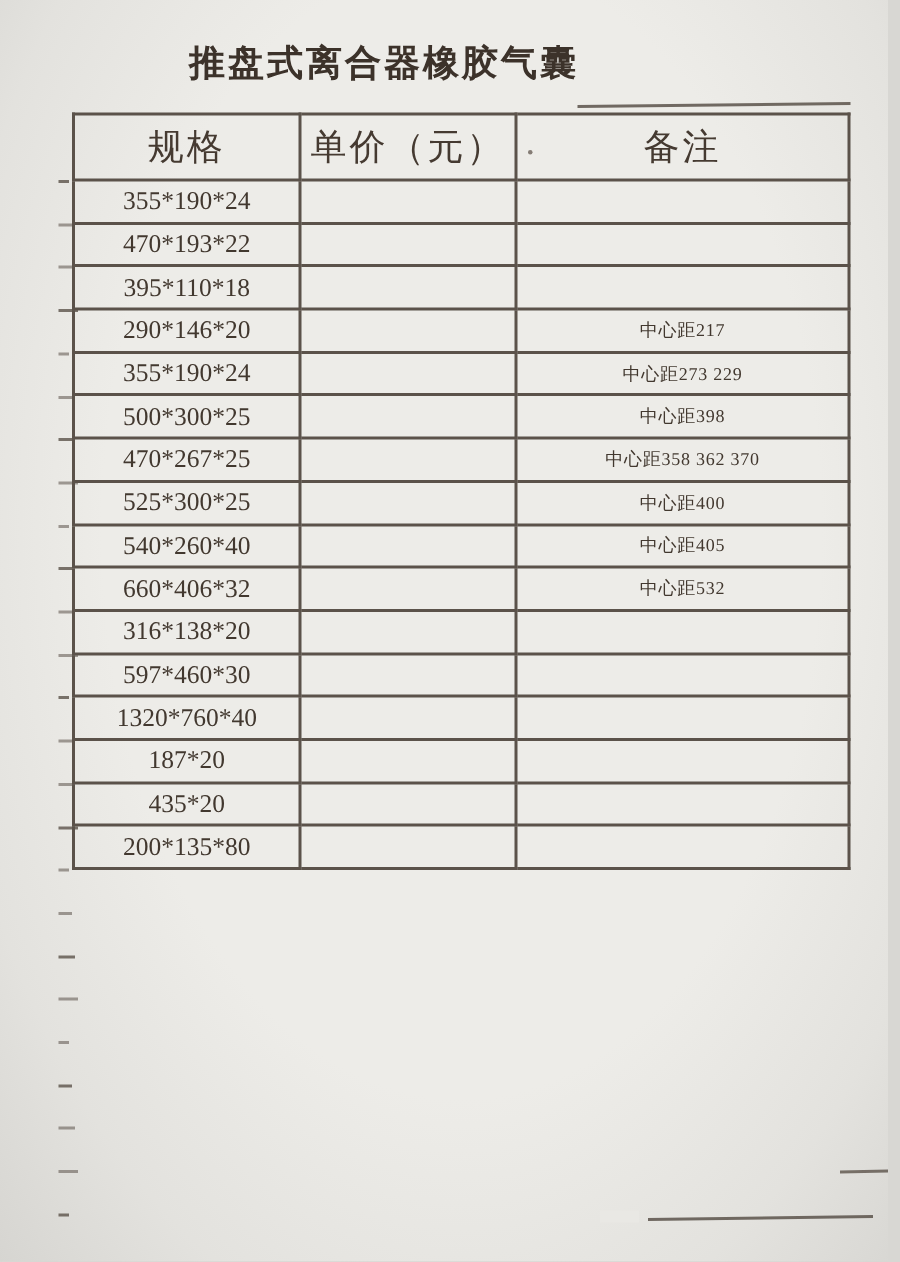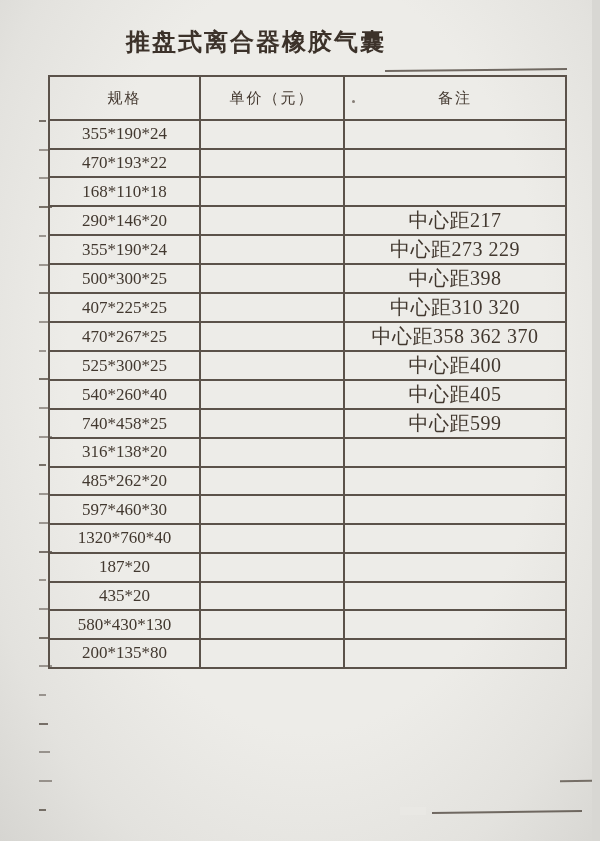--- a/index.html
+++ b/index.html
@@ -38,31 +38,31 @@
   table.spec th, table.spec td {
     border: 2px solid #5b524a;
     text-align: center;
     vertical-align: middle;
     padding: 0;
     white-space: nowrap;
     overflow: hidden;
   }
   table.spec thead th {
     height: 42px;
-    font-size: 15px;
+    font-size: 24px;
     font-weight: normal;
     letter-spacing: 2px;
     color: #453a31;
   }
   table.spec tbody td {
     height: 26.7px;
     font-size: 17px;
     color: #42382f;
   }
-  table.spec tbody td.remark { font-size: 20px; letter-spacing: 0.5px; }
+  table.spec tbody td.remark { font-size: 12px; letter-spacing: 0.5px; }
   
   .artifact { position: absolute; background: #5b524a; }
   .stub { width: 10px; height: 2px; left: 39px; }
   .dot {
     position: absolute; width: 3px; height: 3px; border-radius: 50%;
     background: #6a6058; left: 352px; top: 100px; opacity: 0.8;
   }
   .dbl-top { left: 385px; top: 69px; width: 182px; height: 2px; transform: rotate(-0.6deg); opacity: 0.85; }
   .dash-r1 { left: 560px; top: 780px; width: 32px; height: 2px; transform: rotate(-1deg); opacity: 0.8; }
   .dash-r2 { left: 432px; top: 811px; width: 150px; height: 2px; transform: rotate(-0.8deg); opacity: 0.85; }
@@ -93,71 +93,61 @@
           <td>355*190*24</td>
           <td></td>
           <td class="remark"></td>
         </tr>
         <tr>
           <td>470*193*22</td>
           <td></td>
           <td class="remark"></td>
         </tr>
         <tr>
-          <td>168*110*18</td>
+          <td>395*110*18</td>
           <td></td>
           <td class="remark"></td>
         </tr>
         <tr>
           <td>290*146*20</td>
           <td></td>
           <td class="remark">中心距217</td>
         </tr>
         <tr>
           <td>355*190*24</td>
           <td></td>
           <td class="remark">中心距273 229</td>
         </tr>
         <tr>
           <td>500*300*25</td>
           <td></td>
           <td class="remark">中心距398</td>
         </tr>
         <tr>
-          <td>407*225*25</td>
-          <td></td>
-          <td class="remark">中心距310 320</td>
-        </tr>
-        <tr>
           <td>470*267*25</td>
           <td></td>
           <td class="remark">中心距358 362 370</td>
         </tr>
         <tr>
           <td>525*300*25</td>
           <td></td>
           <td class="remark">中心距400</td>
         </tr>
         <tr>
           <td>540*260*40</td>
           <td></td>
           <td class="remark">中心距405</td>
         </tr>
         <tr>
-          <td>740*458*25</td>
+          <td>660*406*32</td>
           <td></td>
-          <td class="remark">中心距599</td>
+          <td class="remark">中心距532</td>
         </tr>
         <tr>
           <td>316*138*20</td>
-          <td></td>
-          <td class="remark"></td>
-        </tr>
-        <tr>
-          <td>485*262*20</td>
           <td></td>
           <td class="remark"></td>
         </tr>
         <tr>
           <td>597*460*30</td>
           <td></td>
           <td class="remark"></td>
         </tr>
         <tr>
           <td>1320*760*40</td>
@@ -168,25 +158,20 @@
           <td>187*20</td>
           <td></td>
           <td class="remark"></td>
         </tr>
         <tr>
           <td>435*20</td>
           <td></td>
           <td class="remark"></td>
         </tr>
         <tr>
-          <td>580*430*130</td>
-          <td></td>
-          <td class="remark"></td>
-        </tr>
-        <tr>
           <td>200*135*80</td>
           <td></td>
           <td class="remark"></td>
         </tr>
       </tbody>
   </table>
 
   <div>
     <span class="dot"></span>
     <span class="artifact dbl-top"></span>

